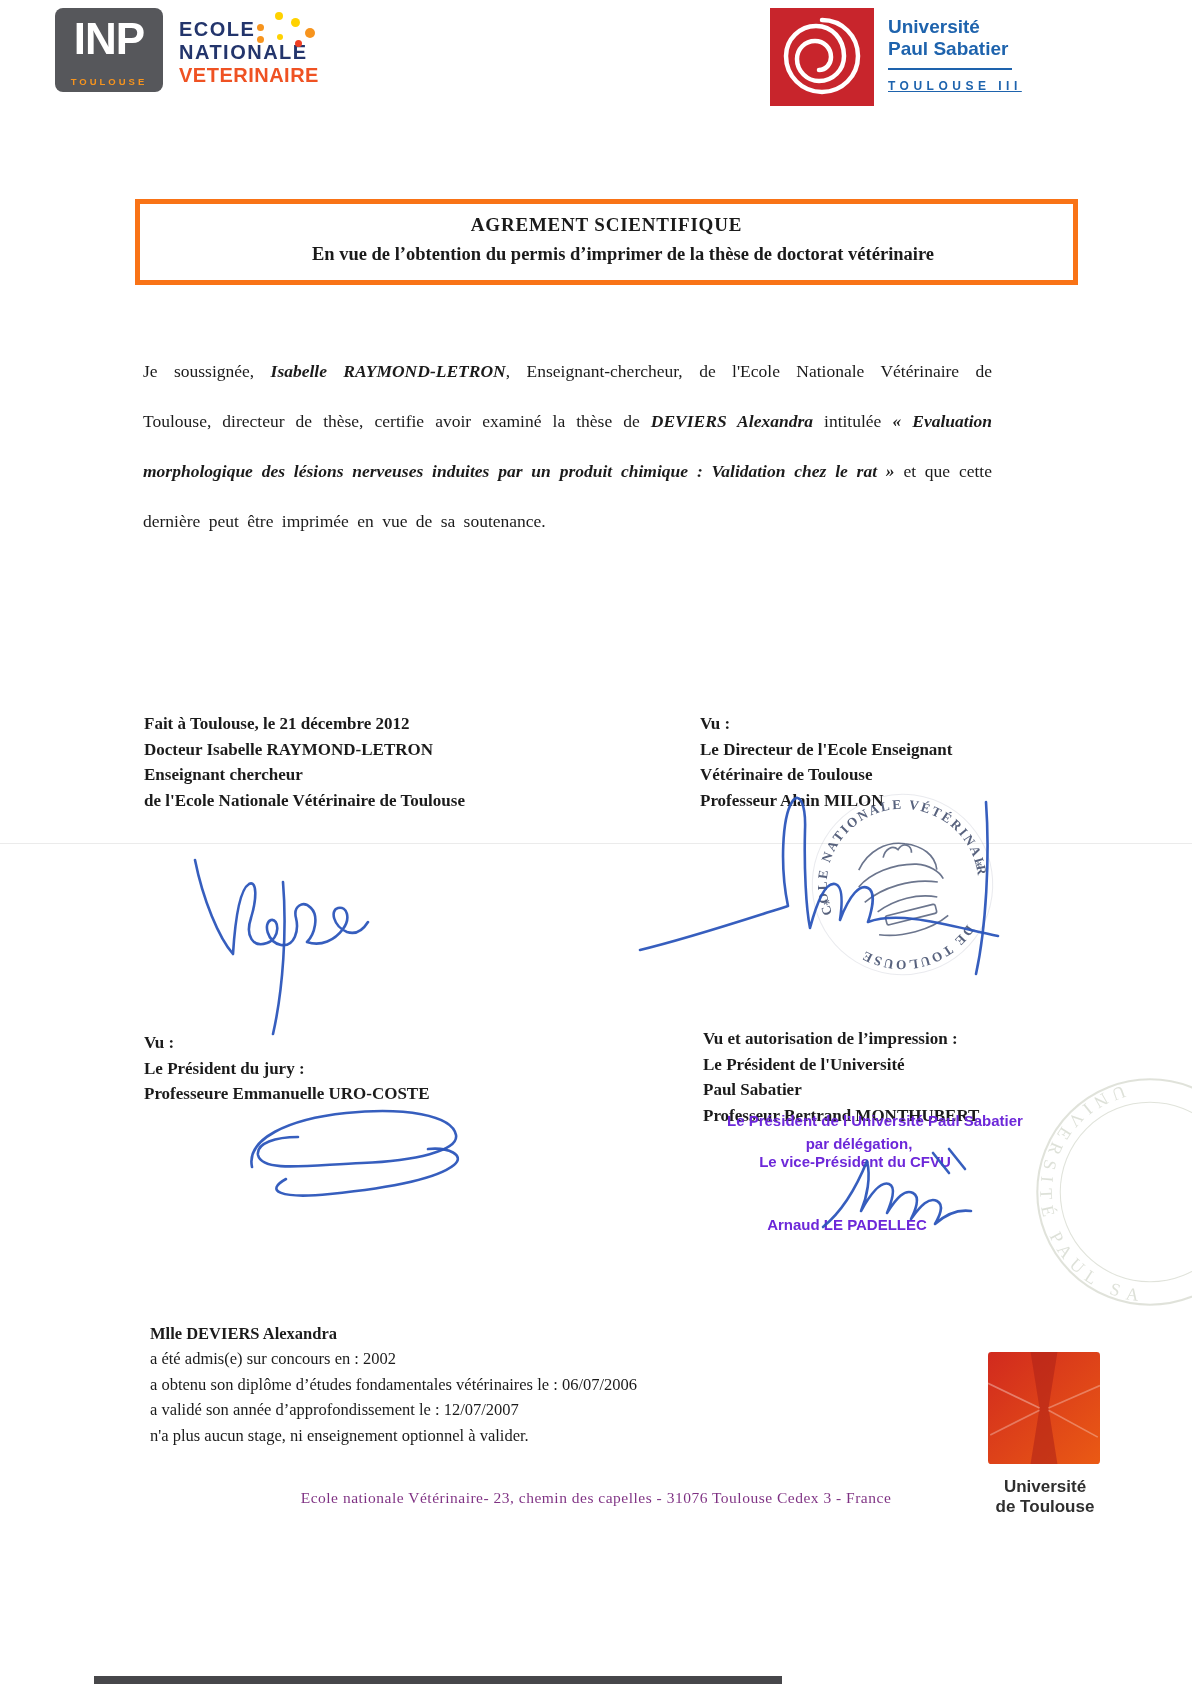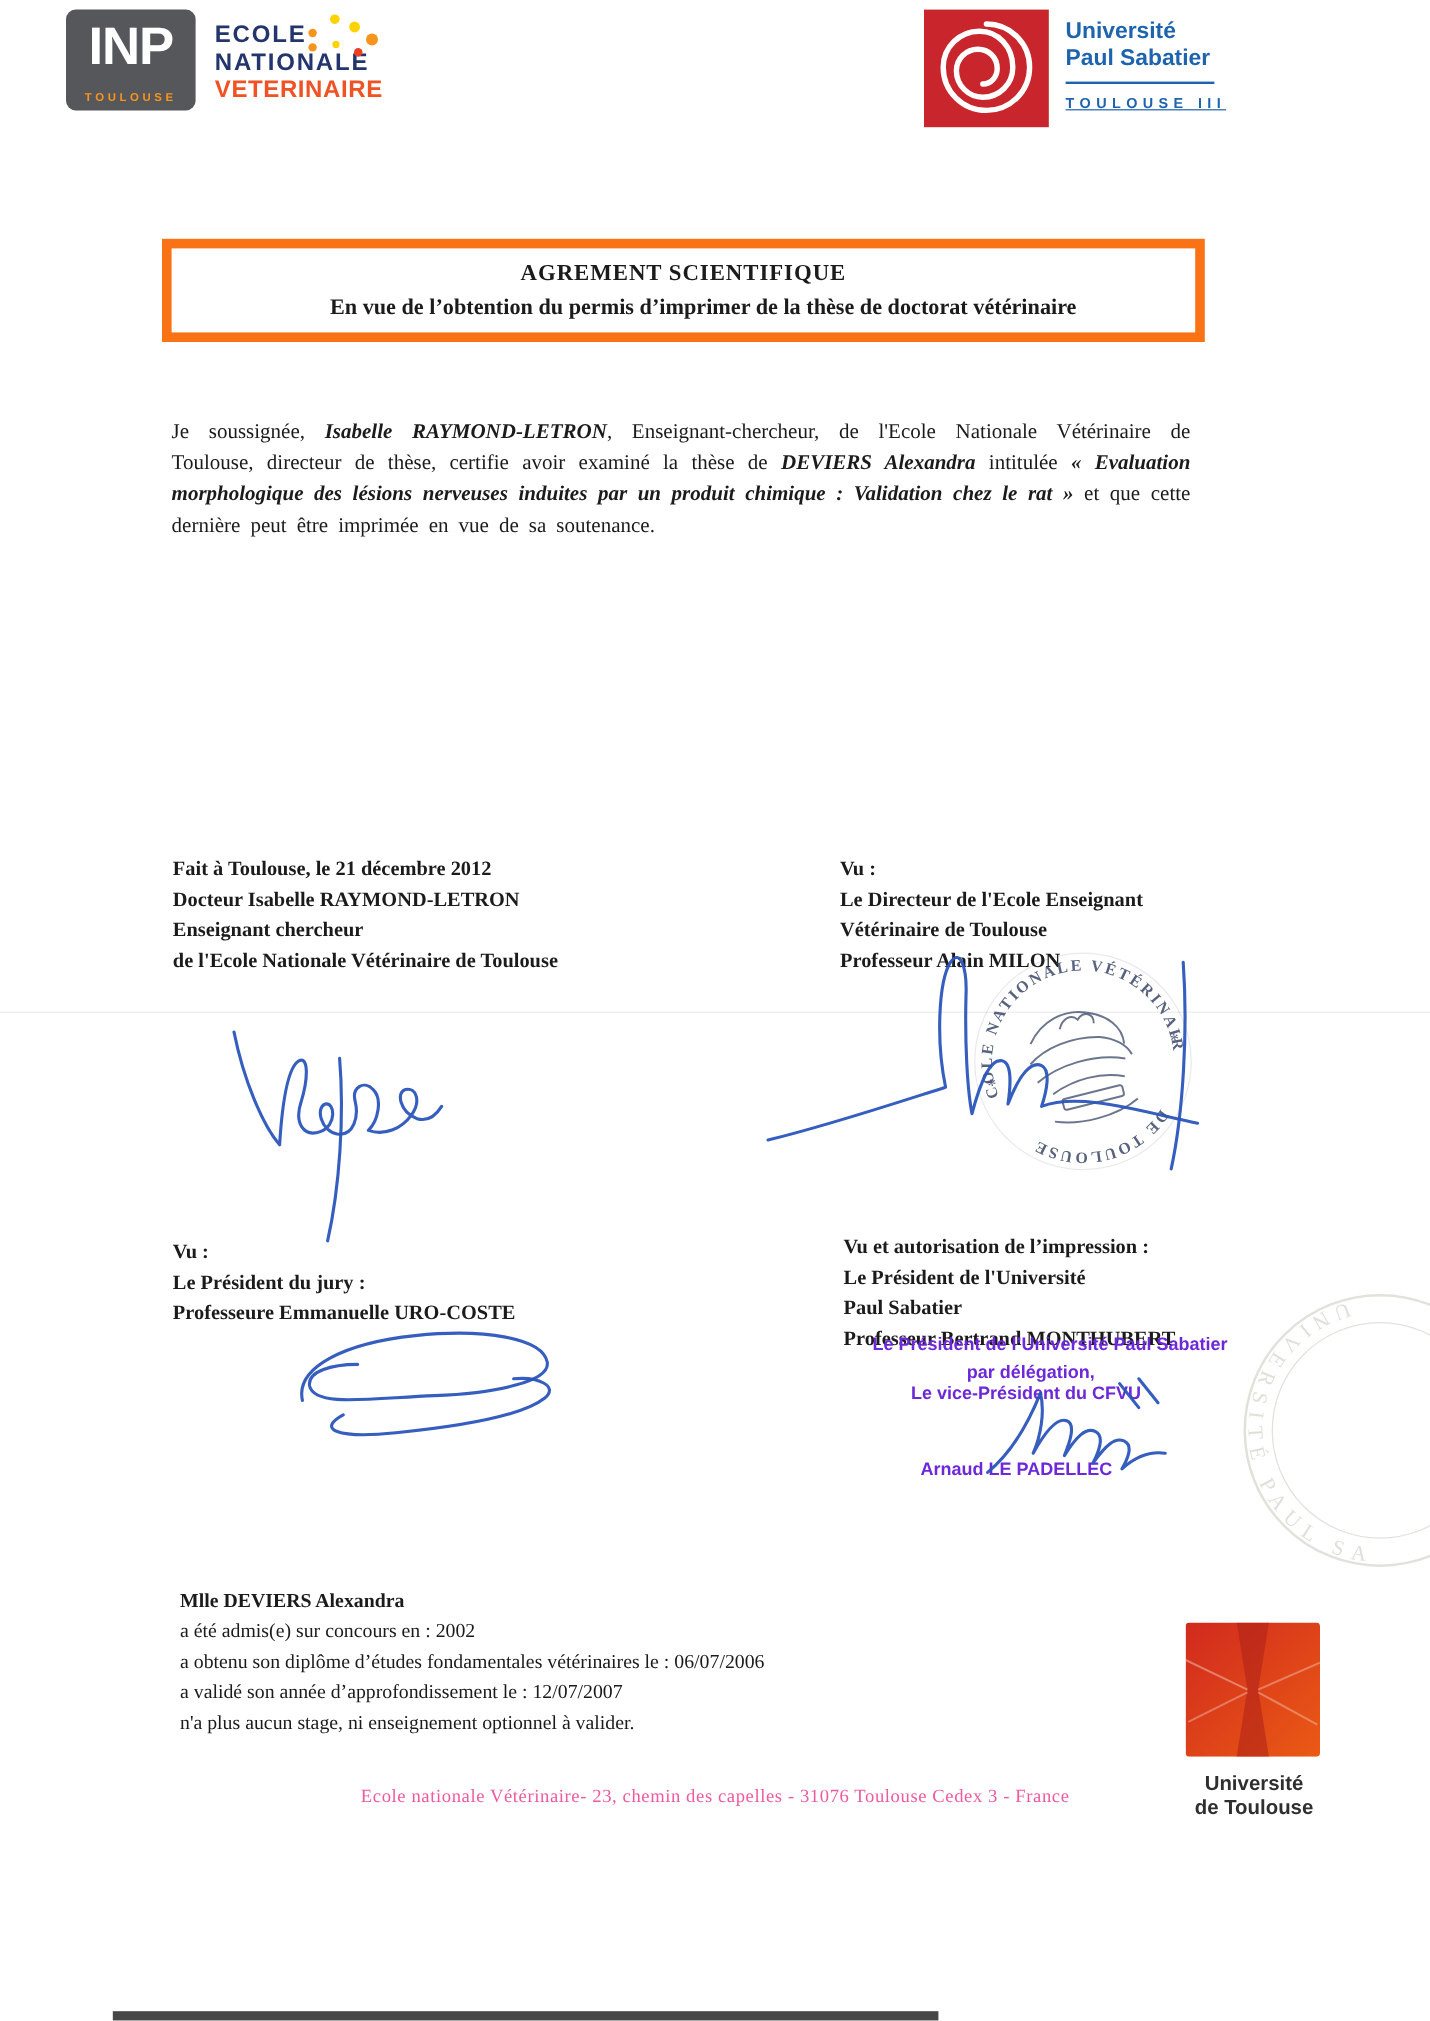--- a/index.html
+++ b/index.html
@@ -23,26 +23,26 @@
 
   
   .ups-logo { left:770px; top:8px; width:255px; height:98px; }
   .ups-square { position:absolute; left:0; top:0; width:104px; height:98px; background:#c8252c; }
   .ups-text { position:absolute; left:118px; top:8px; width:135px; font-family:"Liberation Sans", sans-serif; color:#1e63ad; }
   .ups-name { font-weight:bold; font-size:19px; line-height:22px; }
   .ups-rule { width:124px; height:2px; background:#1e63ad; margin:8px 0 9px 0; }
   .ups-campus { font-weight:bold; font-size:12px; letter-spacing:4.5px;text-decoration:underline; }
 
   
-  .title-box { left:135px; top:199px; width:869px; height:86px; border:8px solid #f97316; background:#ffffff; text-align:center; padding-top:10px; }
+  .title-box { left:135px; top:199px; width:943px; height:86px; border:5px solid #f97316; background:#ffffff; text-align:center; padding-top:10px; }
   .title-line1 { font-weight:bold; font-size:19px; letter-spacing:0.8px; }
   .title-line2 { font-weight:bold; font-size:18.5px; margin-top:8px;margin-left:33px; }
 
   
-  .body-par { left:143px; top:346px; width:849px; font-size:17.5px; line-height:26px; text-align:justify; word-spacing:4px; }
+  .body-par { left:143px; top:346px; width:849px; font-size:17.5px; line-height:50px; text-align:justify; word-spacing:4px; }
   .bi { font-weight:bold; font-style:italic; }
 
   
   .sig-block { font-weight:bold; font-size:17px; line-height:25.6px; }
   .blk-director { left:144px; top:711px; width:480px; }
   .blk-school   { left:700px; top:711px; width:420px; }
   .blk-jury     { left:144px; top:1030px; width:420px; }
   .blk-univ     { left:703px; top:1026px; width:400px; }
 
   
@@ -66,21 +66,21 @@
 
   .faint-stamp { left:1030px; top:1072px; width:240px; height:240px; opacity:0.55; }
   .faint-stamp circle { fill:none; stroke:#c7ccbd; }
   .faint-text { font-family:"Liberation Serif", serif; font-size:17px; letter-spacing:7px; fill:#c3c9ba; }
 
   
   .student { left:150px; top:1321px; font-size:16.5px; line-height:25.4px; }
   .student .s1 { font-weight:bold; }
 
   
-  .footer-address { left:0; top:1489px; width:100%; text-align:center; font-size:15.5px; color:#ec4899; letter-spacing:0.5px; opacity:0.9; }
+  .footer-address { left:0; top:1489px; width:100%; text-align:center; font-size:15.5px; color:#701a75; letter-spacing:0.5px; opacity:0.9; }
 
   
   .ut-logo { left:988px; top:1352px; }
   .ut-caption { left:970px; top:1477px; width:150px; text-align:center; font-family:"Liberation Sans", sans-serif; font-weight:bold; font-size:17px; line-height:20px; color:#2f2f2f; }
 
   
   .scan-line { left:0; top:843px; width:1192px; height:1px; background:rgba(0,0,0,0.08); }
   .scan-bar { left:94px; top:1676px; width:688px; height:8px; background:#47474a; }
 </style>
 </head>

